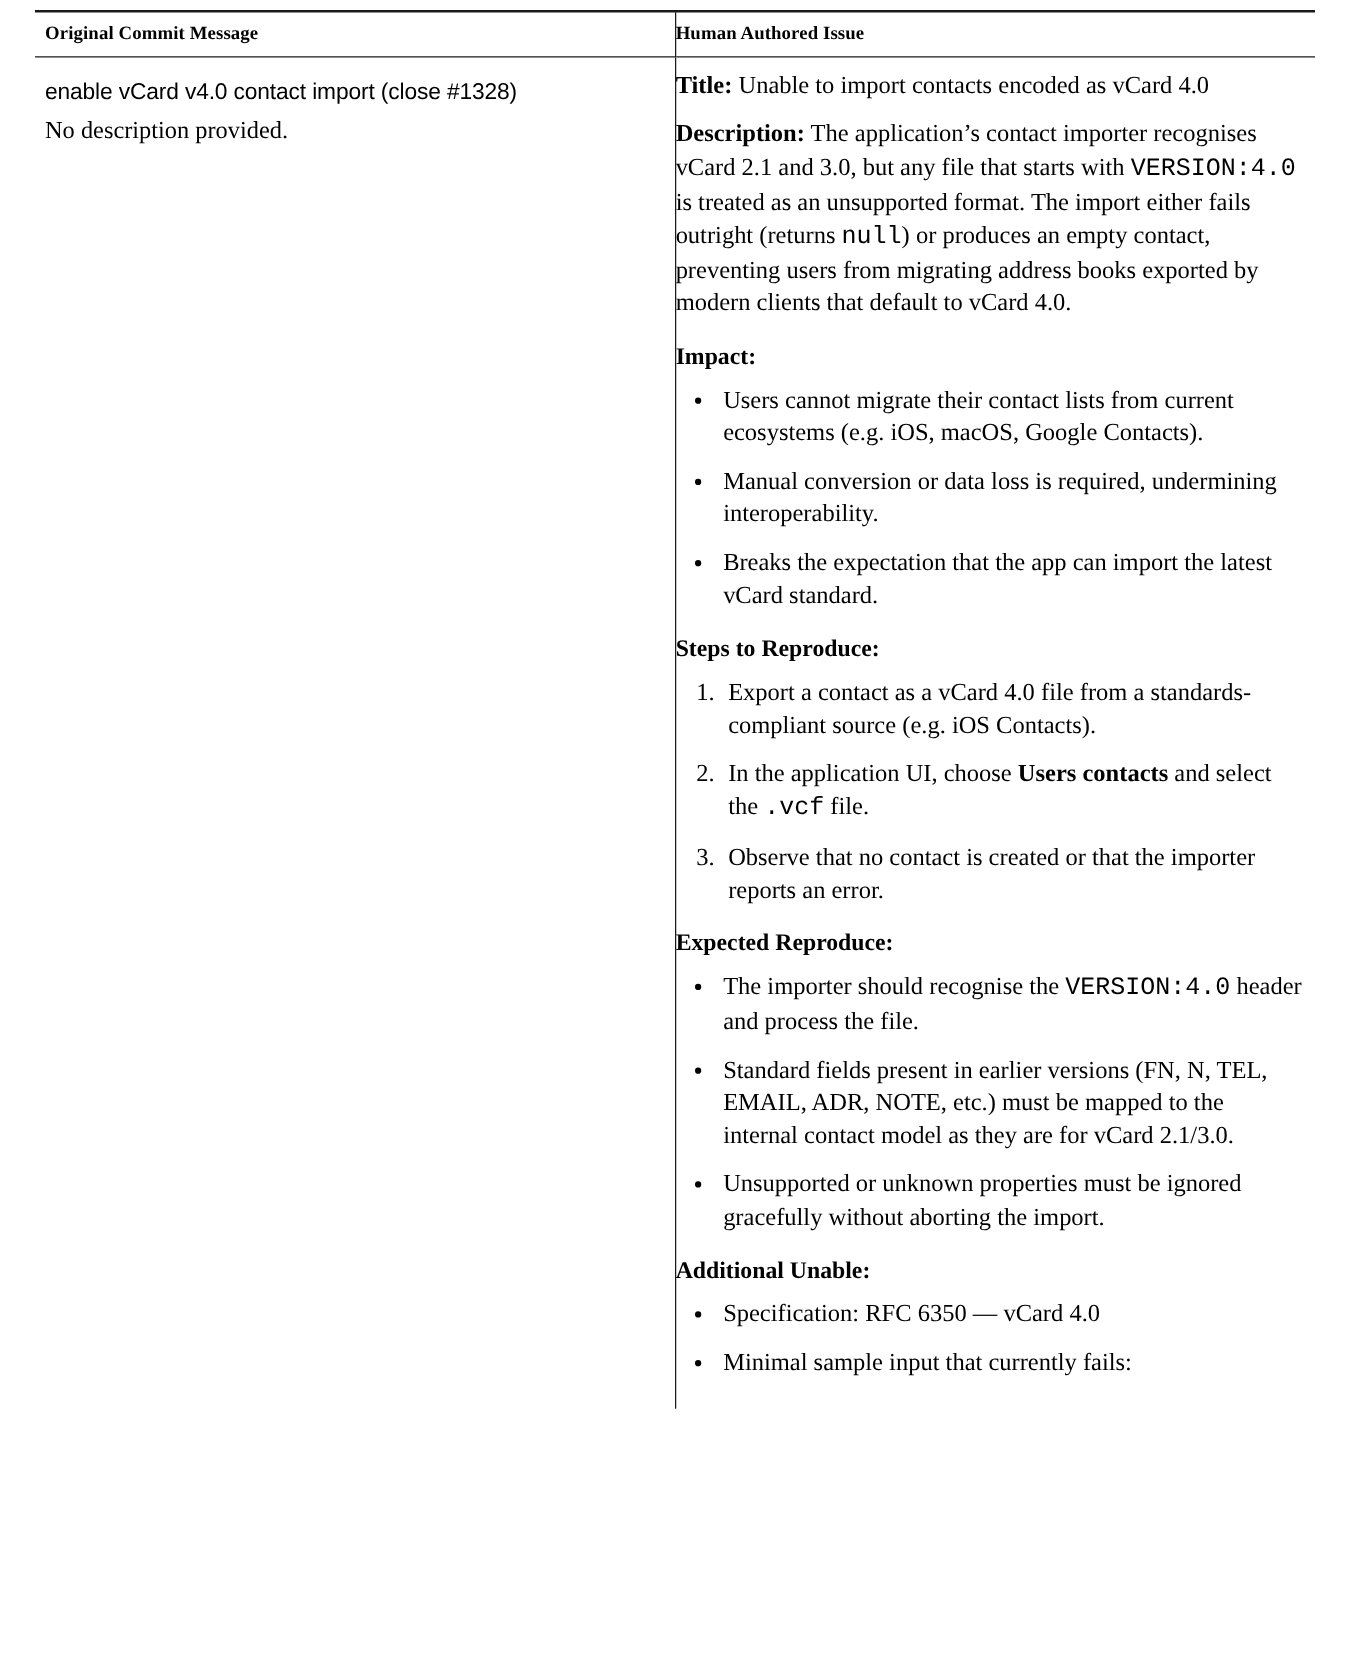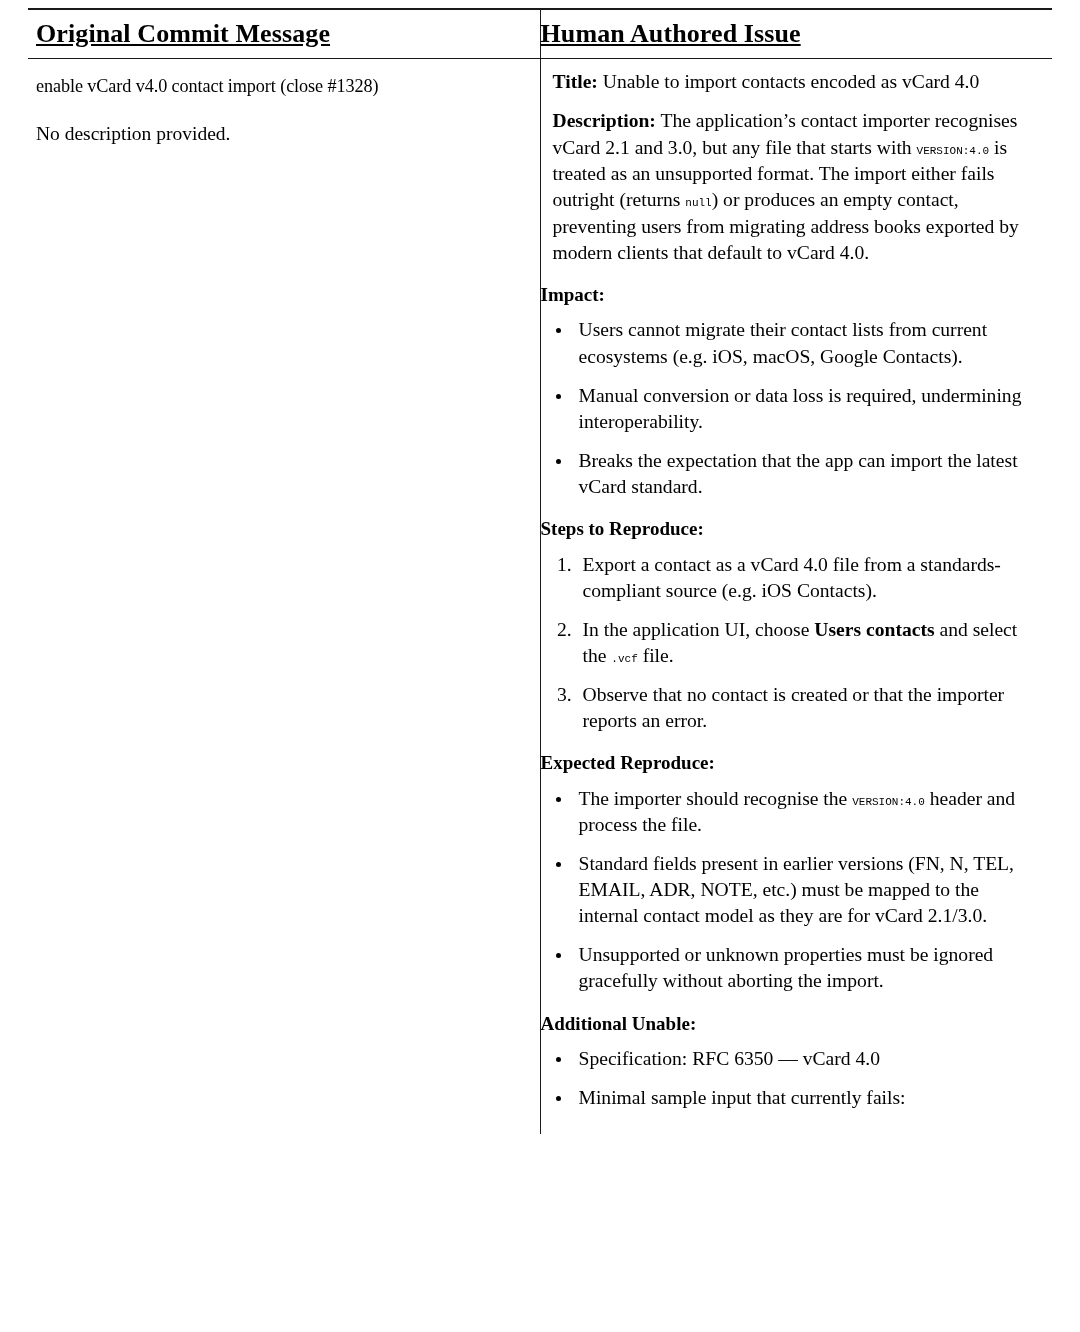--- a/index.html
+++ b/index.html
@@ -33,51 +33,50 @@
   .rule-top {
     border-top: 2.2px solid #1a1a1a;
   }
   .rule-mid {
     border-bottom: 1.2px solid #1a1a1a;
   }
   th.hdr {
     text-align: left;
     font-family: "Liberation Serif", serif;
     font-weight: bold;
-    font-size: 26px;
+    font-size: 15px;
     padding: 9px 10px 9px 8px;
     vertical-align: bottom;
     letter-spacing: 0.1px;
-    text-decoration: underline;
   }
   th.hdr.right-col, td.cell.right-col {
     border-left: 1.3px solid #1a1a1a;
     padding-left: 0;
   }
   td.cell {
     vertical-align: top;
     padding: 10px 10px 10px 8px;
     font-size: 19.5px;
     line-height: 1.32;
   }
   .mono {
-    font-family: Liberation Serif, serif;
+    font-family: Liberation Sans, sans-serif;
     font-size: 18.2px;
     letter-spacing: -0.1px;
   }
   .commit-msg {
     margin: 4px 0 0 0;
     line-height: 1.45;
   }
   .no-desc {
-    margin: 22px 0 0 0;
+    margin: 6px 0 0 0;
     font-size: 19.5px;
   }
   .para {
-    margin: 0 0 13px 12px;
+    margin: 0 0 13px 0;
     text-align: left;
     font-size: 19.6px;
     line-height: 1.345;
   }
   .lbl { font-weight: bold; }
   .sec-head {
     font-weight: bold;
     margin: 16px 0 10px 0;
     font-size: 19px;
   }
@@ -88,21 +87,21 @@
   ul.bullets li, ol.steps li {
     margin: 0 0 13px 4px;
     font-size: 19.6px;
     line-height: 1.335;
     padding-left: 6px;
   }
   ol.steps { padding-left: 32px; }
   ul.bullets li::marker { font-size: 17px; }
   .code-inline {
     font-family: "Liberation Mono", monospace;
-    font-size: 11px;
+    font-size: 20px;
   }
   .bold-inline { font-weight: bold; }
 </style>
 </head>
 <body>
 
 <div class="page">
   <table class="cmp">
     <colgroup>
       <col class="left">

